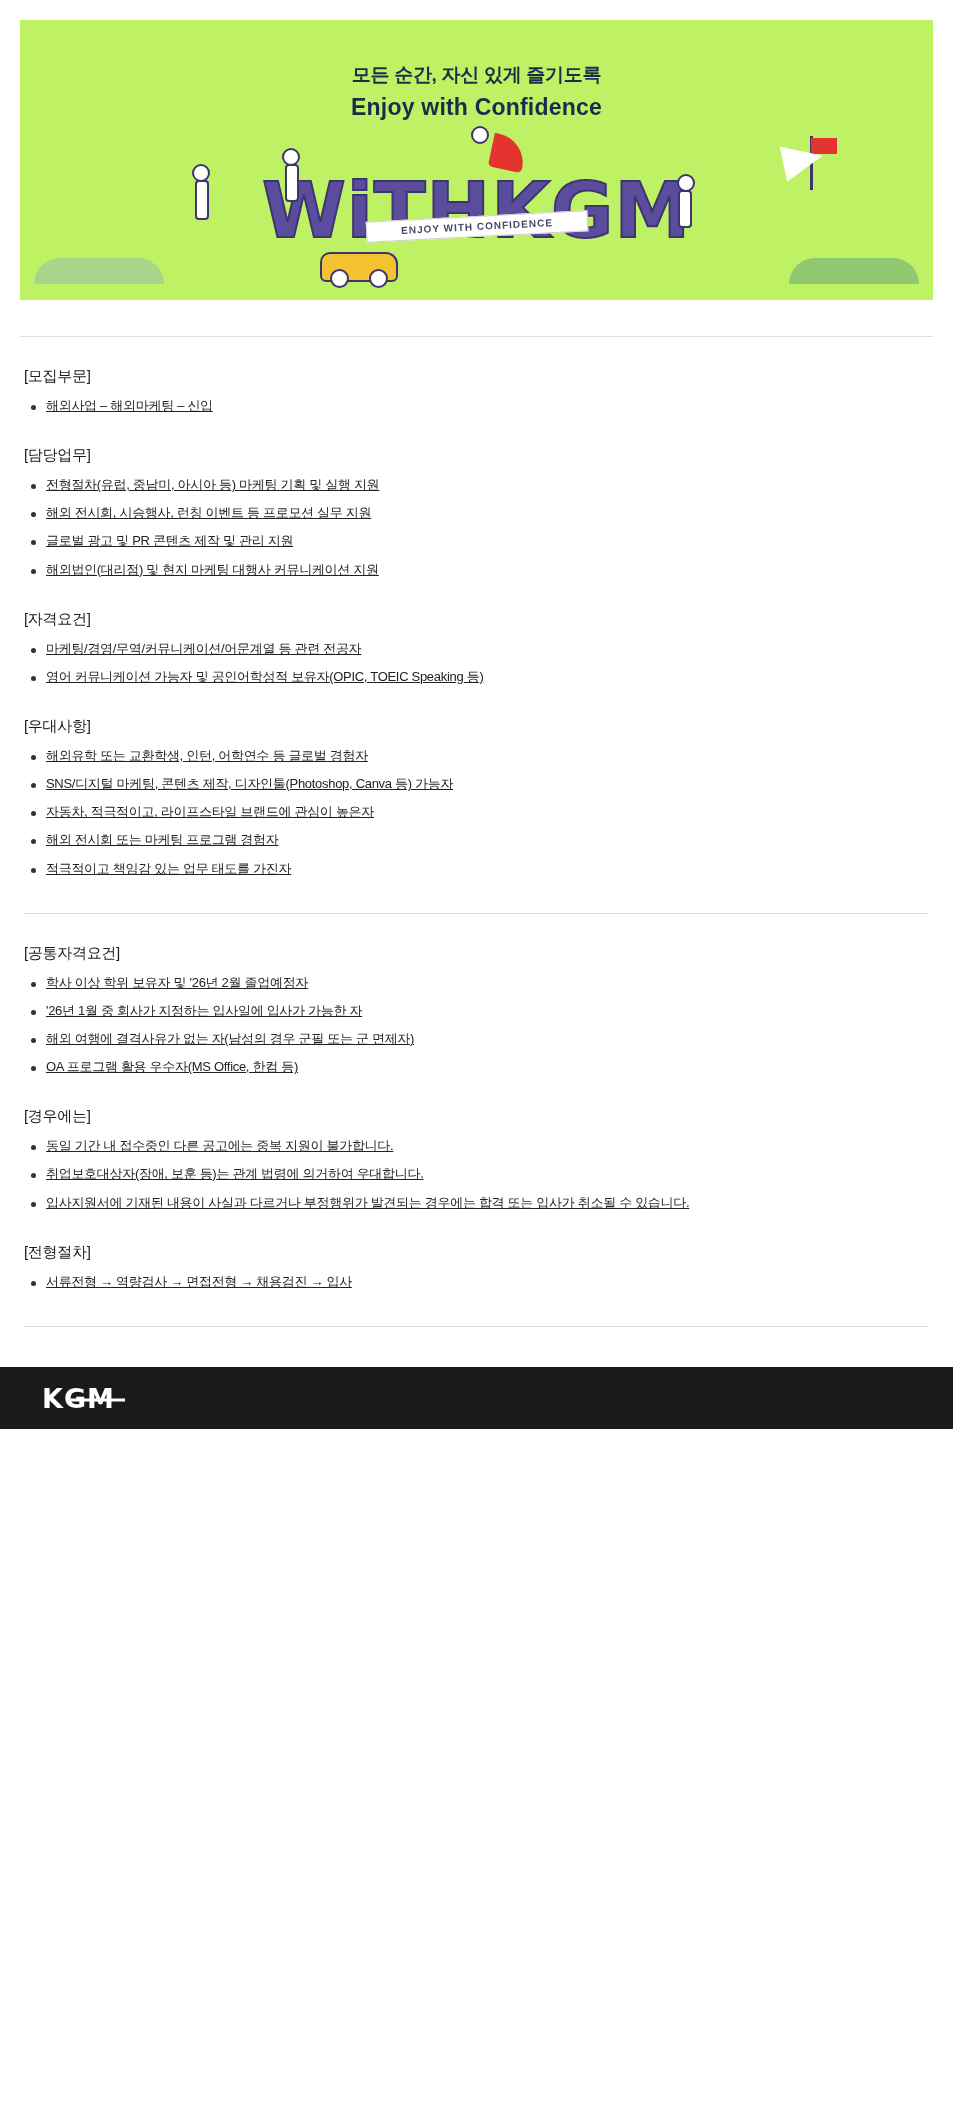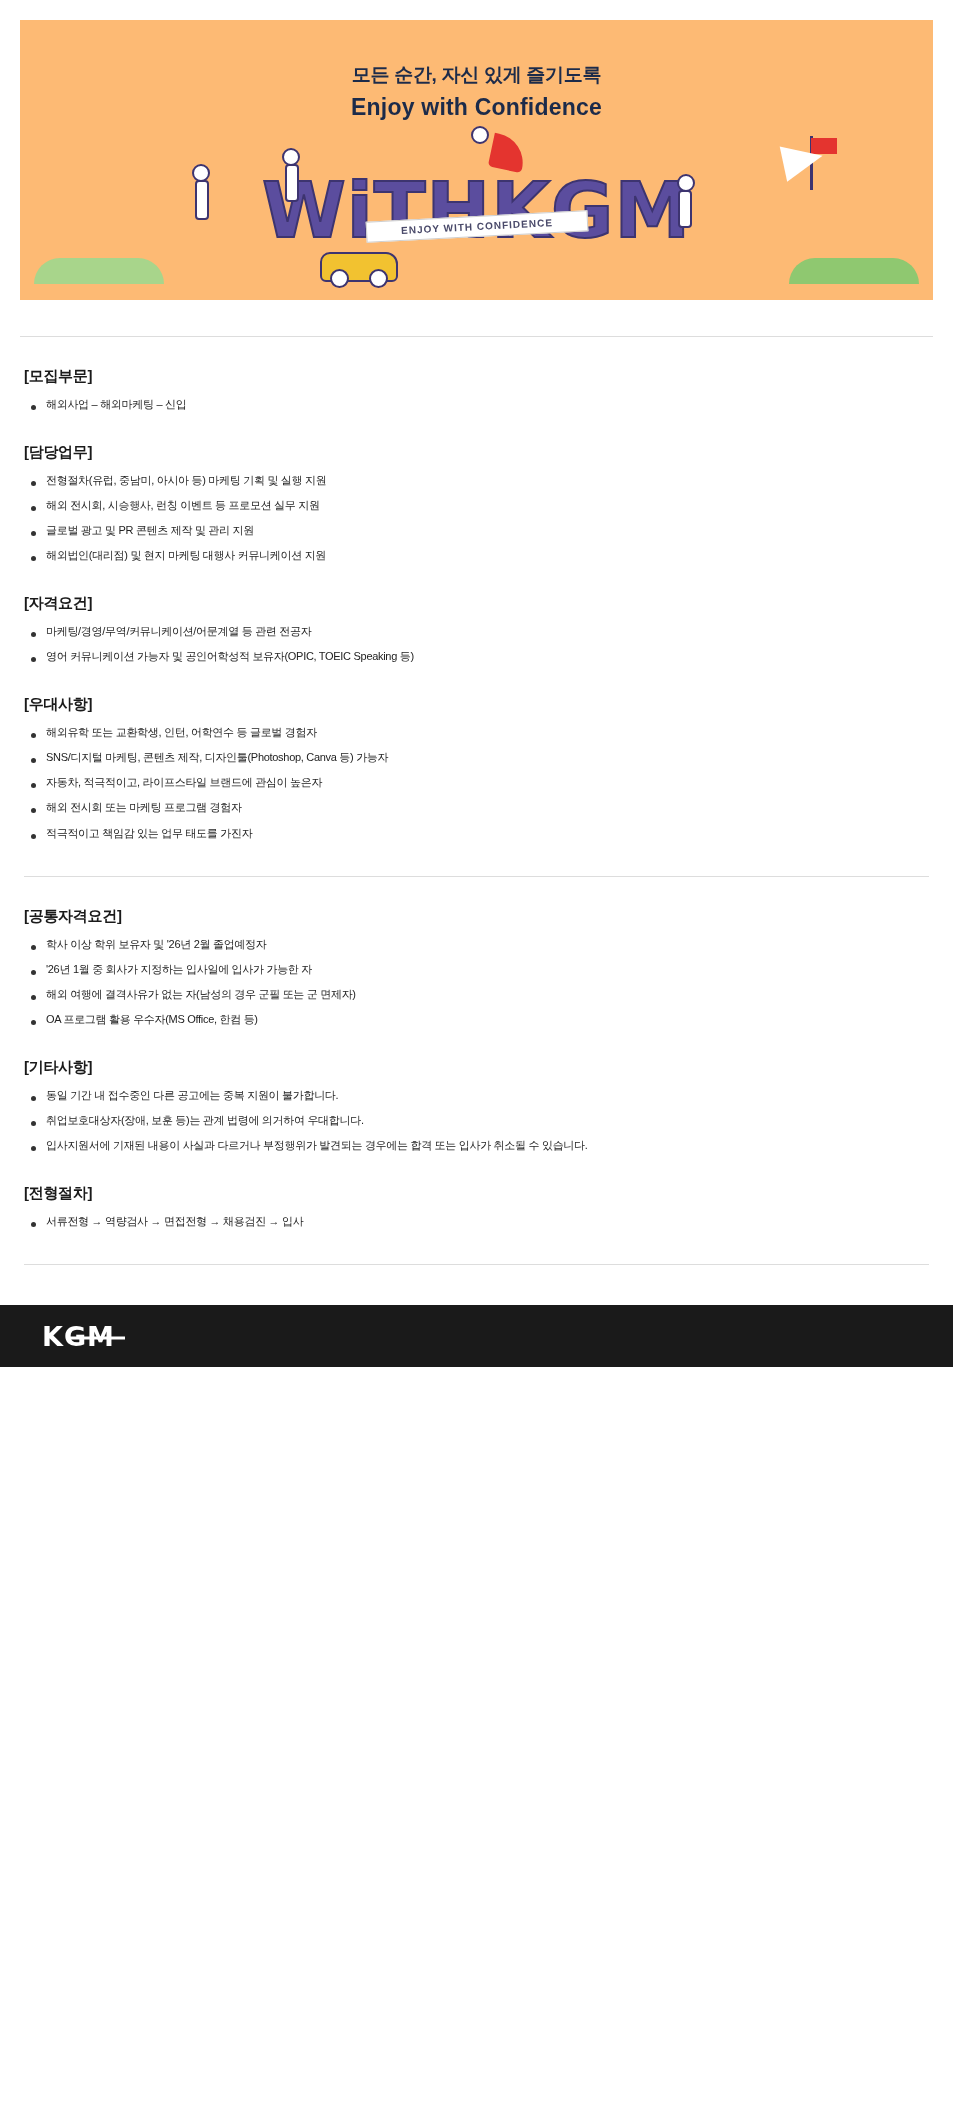--- a/index.html
+++ b/index.html
@@ -17,21 +17,21 @@
     margin: 0 auto;
     background: #ffffff;
     position: relative;
     box-sizing: border-box;
   }
 
   
   .hero {
     margin: 20px 20px 0 20px;
     height: 280px;
-    background: #fdba74;
+    background: #bef264;
     position: relative;
     overflow: hidden;
   }
   .hero-text {
     position: absolute;
     top: 42px;
     left: 0;
     right: 0;
     text-align: center;
   }
@@ -178,38 +178,39 @@
 
   
   .content {
     padding: 0 24px;
   }
   .section {
     margin-top: 30px;
   }
   .section-title {
     font-size: 15px;
-    font-weight: bold;
+    font-weight: normal;
     color: #1a1a1a;
     margin-bottom: 10px;
     letter-spacing: -0.3px;
   }
   ul.items {
     list-style: none;
     margin: 0;
     padding: 0;
   }
   ul.items li {
     position: relative;
     padding-left: 22px;
-    font-size: 11px;
+    font-size: 13px;
     line-height: 1.55;
     color: #222222;
     margin: 8px 0;
     letter-spacing: -0.3px;
+    text-decoration: underline;
   }
   ul.items li:before {
     content: "";
     position: absolute;
     left: 7px;
     top: 9px;
     width: 5px;
     height: 5px;
     background: #333333;
     border-radius: 50%;
@@ -332,21 +333,21 @@
       <div class="section-title">[공통자격요건]</div>
       <ul class="items">
         <li>학사 이상 학위 보유자 및 '26년 2월 졸업예정자</li>
         <li>'26년 1월 중 회사가 지정하는 입사일에 입사가 가능한 자</li>
         <li>해외 여행에 결격사유가 없는 자(남성의 경우 군필 또는 군 면제자)</li>
         <li>OA 프로그램 활용 우수자(MS Office, 한컴 등)</li>
       </ul>
     </div>
 
     <div class="section">
-      <div class="section-title">[기타사항]</div>
+      <div class="section-title">[경우에는]</div>
       <ul class="items">
         <li>동일 기간 내 접수중인 다른 공고에는 중복 지원이 불가합니다.</li>
         <li>취업보호대상자(장애, 보훈 등)는 관계 법령에 의거하여 우대합니다.</li>
         <li>입사지원서에 기재된 내용이 사실과 다르거나 부정행위가 발견되는 경우에는 합격 또는 입사가 취소될 수 있습니다.</li>
       </ul>
     </div>
 
     <div class="section">
       <div class="section-title">[전형절차]</div>
       <ul class="items">

